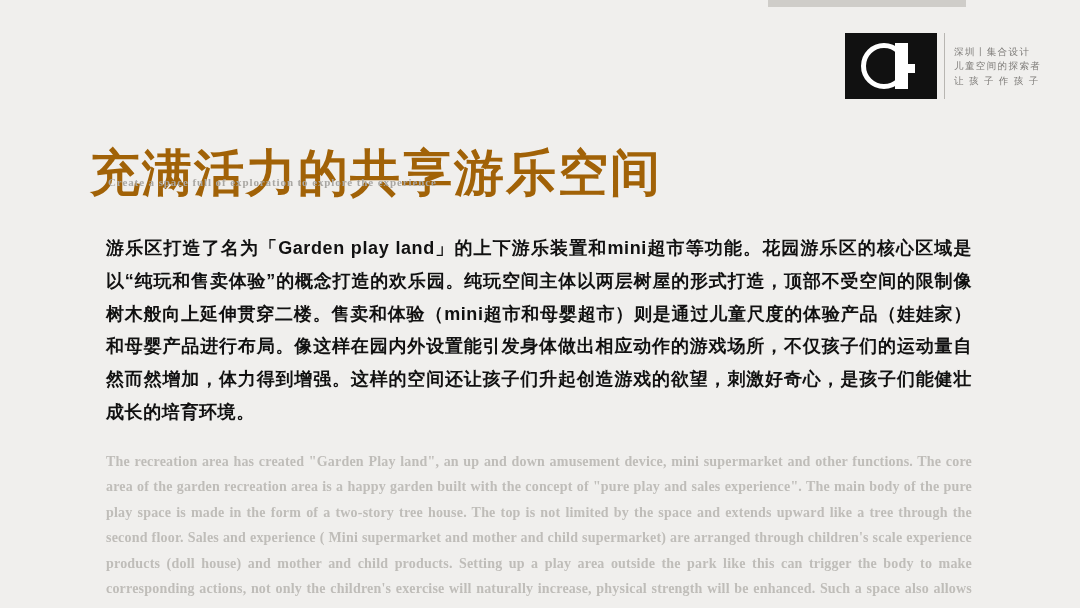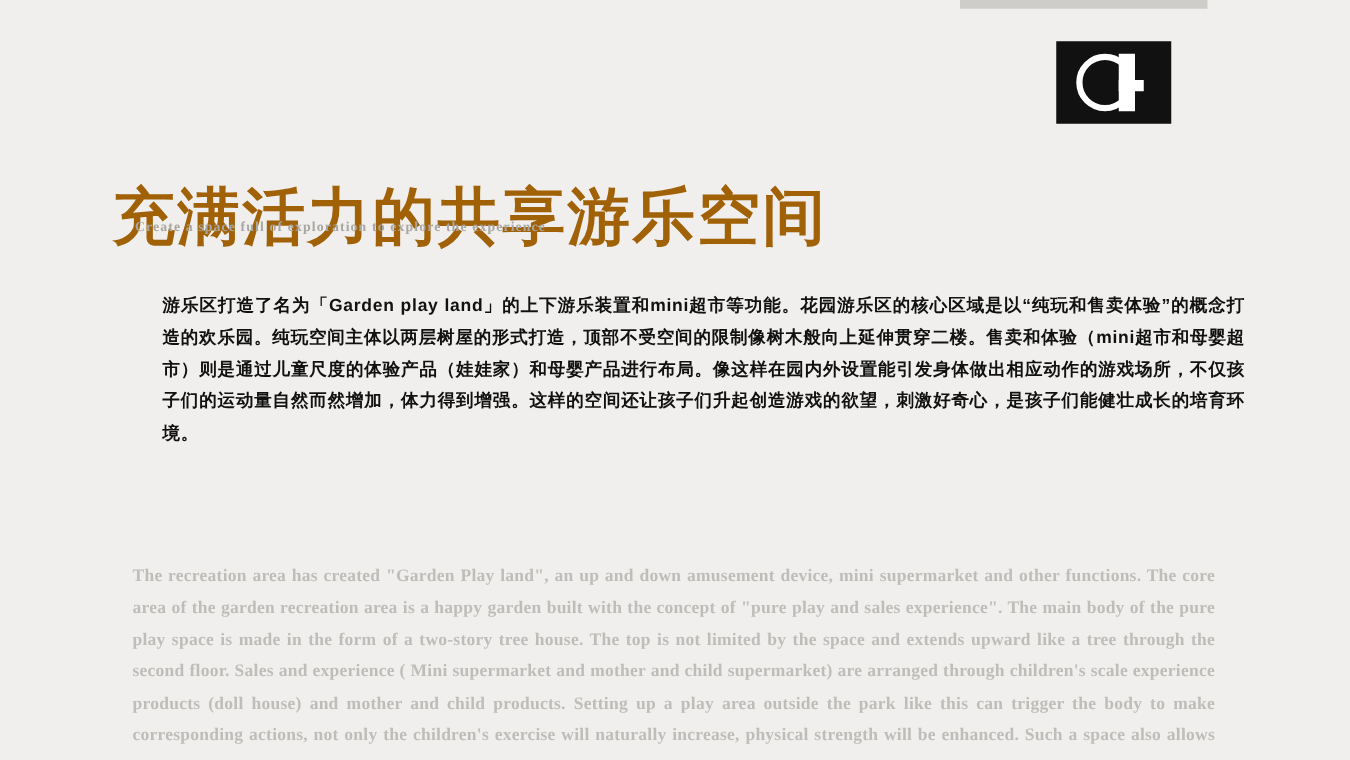--- a/index.html
+++ b/index.html
@@ -112,26 +112,25 @@
   }
 
   
   .body-cn {
     position: absolute;
     left: 106px;
     top: 232px;
     width: 866px;
     font-family: "Liberation Sans", sans-serif;
     font-weight: bold;
-    font-size: 14px;
+    font-size: 18px;
     line-height: 1.82;
     letter-spacing: 0.6px;
     color: #111111;
     text-align: justify;
-    margin-left: 24px;
   }
 
   
   .body-en {
     position: absolute;
     left: 106px;
     top: 449px;
     width: 866px;
     font-family: "Liberation Serif", serif;
     font-weight: bold;
@@ -146,19 +145,24 @@
 <body>
 
 <div class="top-strip"></div>
 
 <div class="logo-area">
   <div class="logo-mark">
     <div class="ring"></div>
     <div class="bar"></div>
     <div class="nub"></div>
   </div>
+  <div class="logo-text">
+    <div>深圳丨集合设计</div>
+    <div>儿童空间的探索者</div>
+    <div>让 孩 子 作 孩 子</div>
+  </div>
 </div>
 
 <h1 class="title-cn">充满活力的共享游乐空间</h1>
 <div class="title-en">Create a space full of exploration to explore the experience</div>
 
 <div class="body-cn">游乐区打造了名为「Garden play land」的上下游乐装置和mini超市等功能。花园游乐区的核心区域是以“纯玩和售卖体验”的概念打造的欢乐园。纯玩空间主体以两层树屋的形式打造，顶部不受空间的限制像树木般向上延伸贯穿二楼。售卖和体验（mini超市和母婴超市）则是通过儿童尺度的体验产品（娃娃家）和母婴产品进行布局。像这样在园内外设置能引发身体做出相应动作的游戏场所，不仅孩子们的运动量自然而然增加，体力得到增强。这样的空间还让孩子们升起创造游戏的欲望，刺激好奇心，是孩子们能健壮成长的培育环境。</div>
 <div class="body-en">The recreation area has created "Garden Play land", an up and down amusement device, mini supermarket and other functions. The core area of the garden recreation area is a happy garden built with the concept of "pure play and sales experience". The main body of the pure play space is made in the form of a two-story tree house. The top is not limited by the space and extends upward like a tree through the second floor. Sales and experience ( Mini supermarket and mother and child supermarket) are arranged through children's scale experience products (doll house) and mother and child products. Setting up a play area outside the park like this can trigger the body to make corresponding actions, not only the children's exercise will naturally increase, physical strength will be enhanced. Such a space also allows children to raise the desire to create games, stimulate curiosity, is the children can grow healthily nurturing environment.</div>
 
 </body></html>

